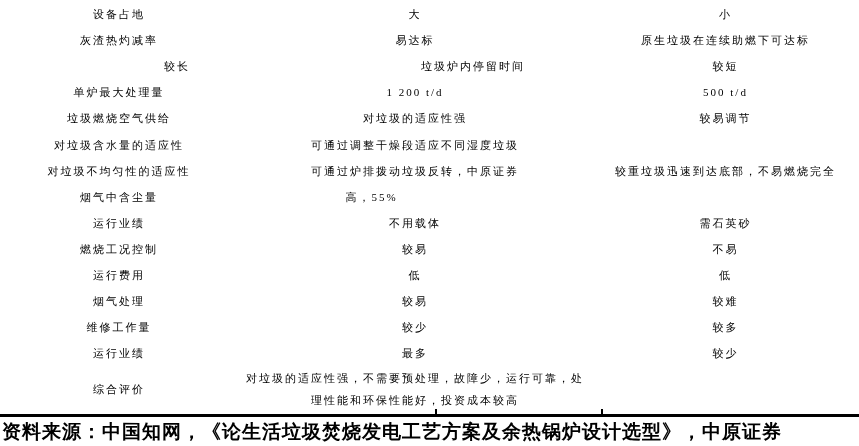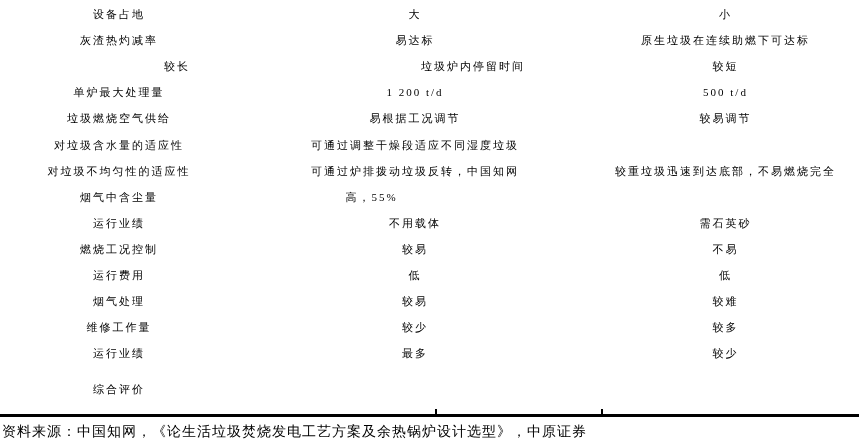--- a/index.html
+++ b/index.html
@@ -49,24 +49,25 @@
     top: -5px;
     width: 1.5px;
     height: 5px;
     background: #000000;
   }
   .tick-1 { left: 435px; }
   .tick-2 { left: 601px; }
   .source-line {
     margin-top: 6px;
     padding-left: 2px;
-    font-size: 14px;
+    font-size: 19px;
     letter-spacing: 1px;
     line-height: 18px;
     text-align: left;
+    font-weight: bold;
   }
 </style>
 </head>
 <body>
 
 <div class="comparison-table">
 
   <div class="row">
     <div class="cell cell-label">设备占地</div>
     <div class="cell cell-col1">大</div>
@@ -86,32 +87,32 @@
   </div>
 
   <div class="row">
     <div class="cell cell-label">单炉最大处理量</div>
     <div class="cell cell-col1">1 200 t/d</div>
     <div class="cell cell-col2">500 t/d</div>
   </div>
 
   <div class="row">
     <div class="cell cell-label">垃圾燃烧空气供给</div>
-    <div class="cell cell-col1">易根据工况调节</div>
+    <div class="cell cell-col1">对垃圾的适应性强</div>
     <div class="cell cell-col2">较易调节</div>
   </div>
 
   <div class="row">
     <div class="cell cell-label">对垃圾含水量的适应性</div>
     <div class="cell cell-col1">可通过调整干燥段适应不同湿度垃圾</div>
   </div>
 
   <div class="row">
     <div class="cell cell-label">对垃圾不均匀性的适应性</div>
-    <div class="cell cell-col1">可通过炉排拨动垃圾反转，中国知网</div>
+    <div class="cell cell-col1">可通过炉排拨动垃圾反转，中原证券</div>
     <div class="cell cell-col2">较重垃圾迅速到达底部，不易燃烧完全</div>
   </div>
 
   <div class="row">
     <div class="cell cell-label">烟气中含尘量</div>
     <div class="cell cell-col2">高，55%</div>
   </div>
 
   <div class="row">
     <div class="cell cell-label">运行业绩</div>
@@ -144,20 +145,21 @@
   </div>
 
   <div class="row">
     <div class="cell cell-label">运行业绩</div>
     <div class="cell cell-col1">最多</div>
     <div class="cell cell-col2">较少</div>
   </div>
 
   <div class="row row-tall">
     <div class="cell cell-label">综合评价</div>
+    <div class="cell cell-col1">对垃圾的适应性强，不需要预处理，故障少，运行可靠，处理性能和环保性能好，投资成本较高</div>
   </div>
 
   <div class="table-bottom-border">
     <div class="border-tick tick-1"></div>
     <div class="border-tick tick-2"></div>
   </div>
 
 </div>
 
 <div class="source-line">资料来源：中国知网，《论生活垃圾焚烧发电工艺方案及余热锅炉设计选型》，中原证券</div>

